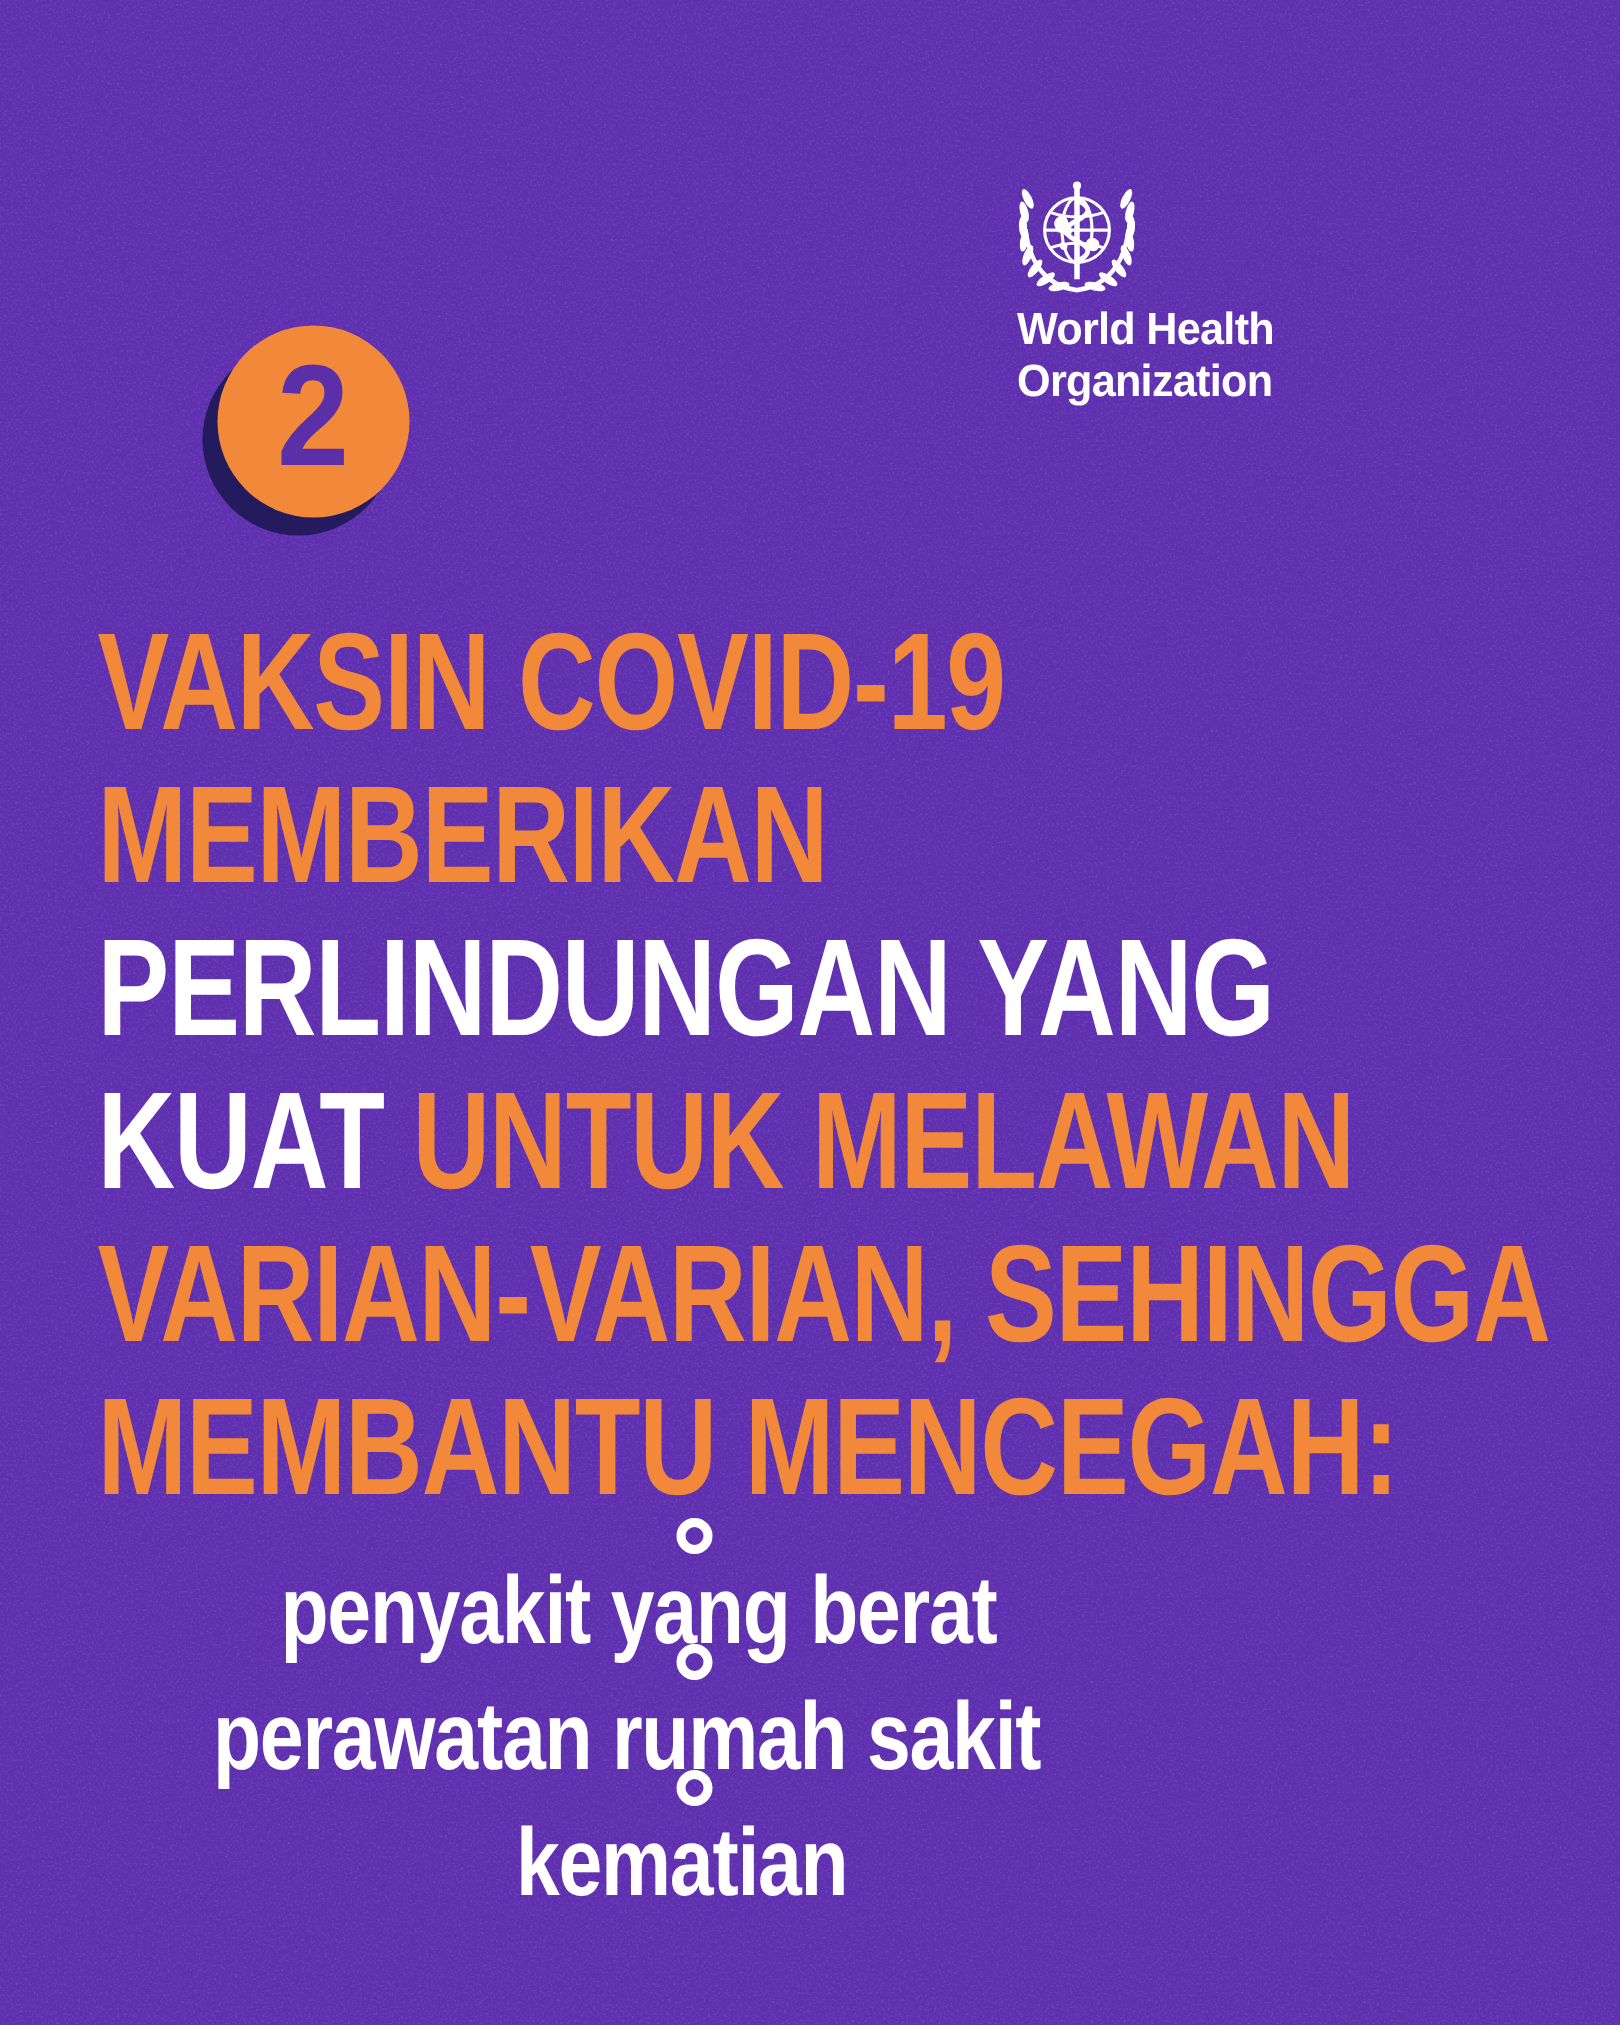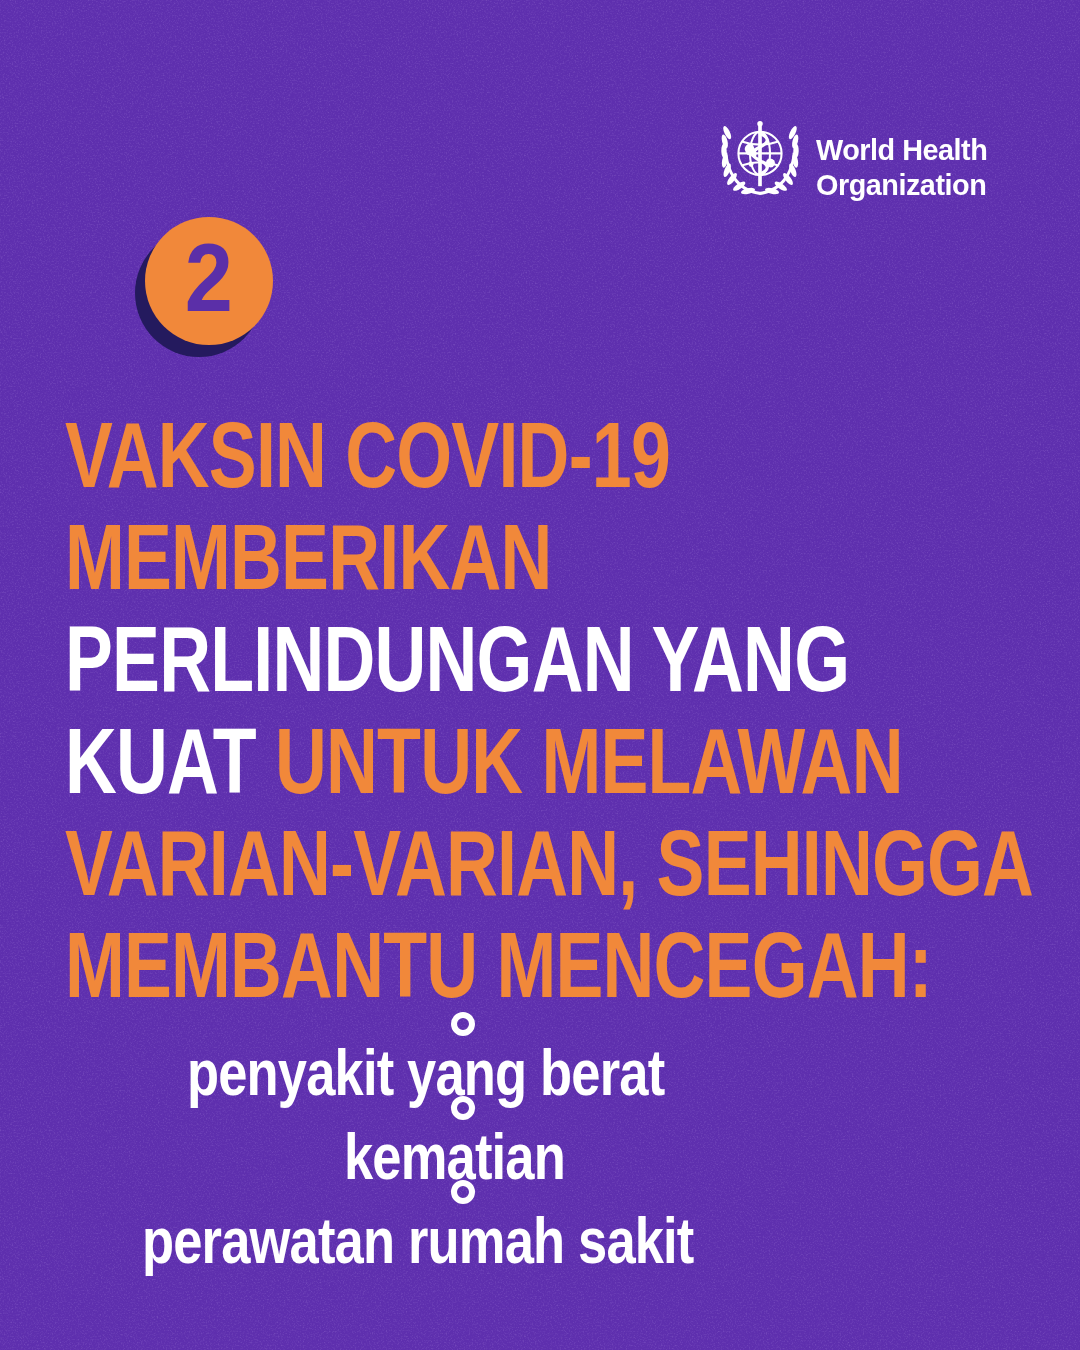--- a/index.html
+++ b/index.html
@@ -15,22 +15,22 @@
     overflow: hidden;
   }
   .bg-noise {
     position: absolute; left: 0; top: 0;
     width: 1080px; height: 1350px;
     display: block;
   }
 
   
   .who-brand {
-    position: absolute; left: 712px; top: 116px;
-    display: flex; align-items: flex-end;
+    position: absolute; left: 670px; top: 116px;
+    display: flex; align-items: flex-start; flex-direction: column;
   }
   .who-emblem { width: 96px; height: 86px; display: block; }
   .who-text {
     margin-left: 8px;
     color: #ffffff;
     font-weight: 700;
     font-size: 30px;
     line-height: 35px;
     letter-spacing: -0.5px;
     transform: scaleX(0.96);
@@ -211,21 +211,21 @@
     </div>
   </div>
 
   <ul class="bullets">
     <li class="bullet">
       <span class="ring"></span>
       <span class="bullet-text">penyakit yang berat</span>
     </li>
     <li class="bullet">
       <span class="ring"></span>
-      <span class="bullet-text">kematian</span>
+      <span class="bullet-text">perawatan rumah sakit</span>
     </li>
     <li class="bullet">
       <span class="ring"></span>
-      <span class="bullet-text">perawatan rumah sakit</span>
+      <span class="bullet-text">kematian</span>
     </li>
   </ul>
 
 </div>
 
 </body></html>

